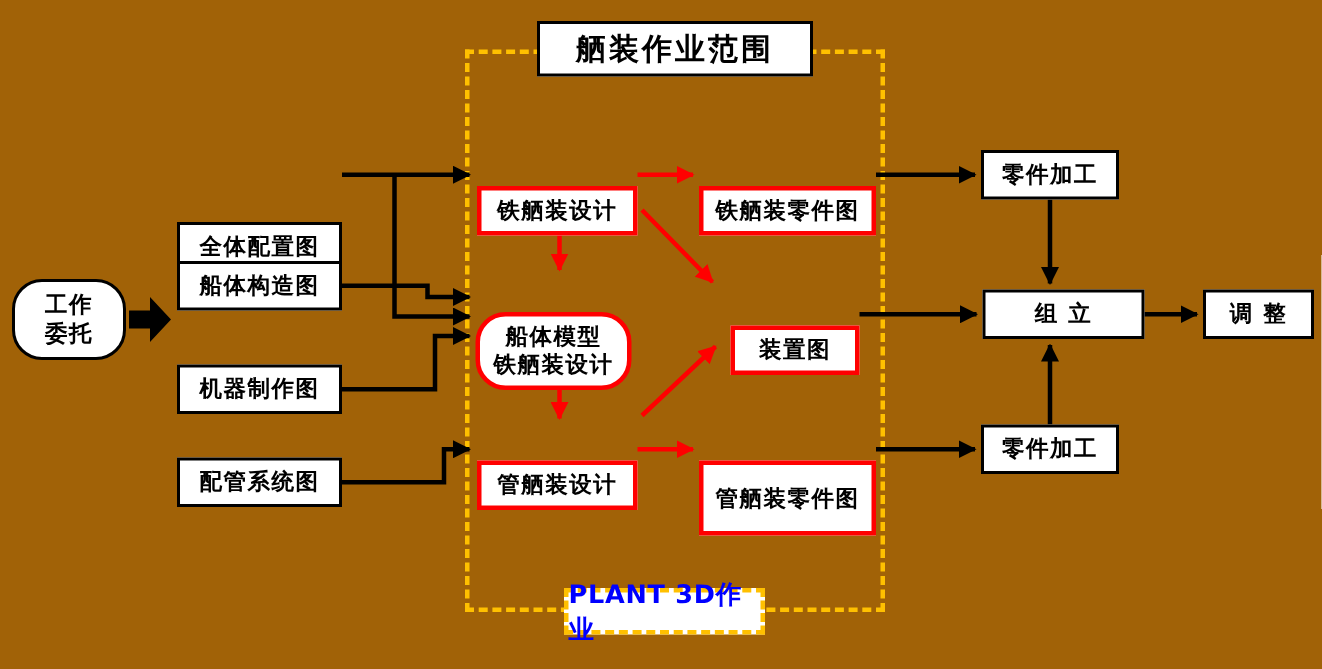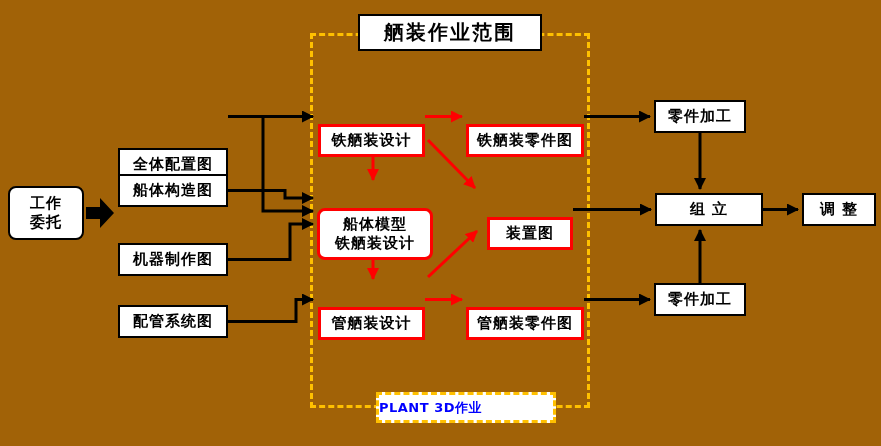--- a/index.html
+++ b/index.html
@@ -6,35 +6,35 @@
   html,body { width:881px; height:446px; background:#ffffff; font-family:"DejaVu Sans", sans-serif; }
   #stage { position:relative; width:881px; height:446px; background:#a16207; overflow:hidden; }
 
   .node {
     position:absolute; background:#ffffff; border:2.5px solid #000;
     display:flex; flex-direction:column; align-items:center; justify-content:center;
     font-weight:bold; font-size:15px; line-height:1.25; color:#000;
     letter-spacing:1px; text-align:center; z-index:3;
   }
   .node.red { border:3px solid #ff0000;margin-top:24px; }
-  .node.rounded { border-radius:8px; }
+  .node.rounded { border-radius:20px; }
 
   #frame {
     position:absolute; left:310px; top:33px; width:280px; height:375px;
     border:3px dashed #FFC000; background:transparent; z-index:1;
   }
   #scope-title {
     left:358px; top:14px; width:184px; height:37px;
     font-size:20px; letter-spacing:2px; z-index:4;
   }
   #footer-label {
-    position:absolute; left:376px; top:392px; width:180px; height:31px;
+    position:absolute; left:376px; top:392px; width:134px; height:31px;
     border:3px dashed #FFC000; background:#ffffff; color:#0000FF;
     display:flex; align-items:center; 
-    font-weight:bold; font-size:13px; letter-spacing:0.5px; z-index:4;
+    font-weight:bold; font-size:17px; letter-spacing:0.5px; z-index:4;
   }
   svg#wires { position:absolute; left:0; top:0; z-index:2; pointer-events:none; }
 </style>
 </head>
 <body>
 
 <div id="stage">
 
   <div id="frame"></div>
 
@@ -96,31 +96,31 @@
   <div class="node" style="left:118px; top:305px; width:110px; height:33px;">
     <span>配管系统图</span>
   </div>
 
   <div class="node red" style="left:318px; top:100px; width:107px; height:33px;">
     <span>铁舾装设计</span>
   </div>
   <div class="node red" style="left:466px; top:100px; width:118px; height:33px;">
     <span>铁舾装零件图</span>
   </div>
-  <div class="node red rounded" style="left:317px; top:184px; width:116px; height:52px;">
+  <div class="node red rounded" style="left:317px; top:184px; width:104px; height:52px;">
     <span>船体模型</span>
     <span>铁舾装设计</span>
   </div>
   <div class="node red" style="left:487px; top:193px; width:86px; height:33px;">
     <span>装置图</span>
   </div>
   <div class="node red" style="left:318px; top:283px; width:107px; height:33px;">
     <span>管舾装设计</span>
   </div>
-  <div class="node red" style="left:466px; top:283px; width:118px; height:33px;">
+  <div class="node red" style="left:466px; top:283px; width:118px; height:50px;">
     <span>管舾装零件图</span>
   </div>
 
   <div class="node" style="left:654px; top:100px; width:92px; height:33px;">
     <span>零件加工</span>
   </div>
   <div class="node" style="left:655px; top:193px; width:108px; height:33px;">
     <span>组 立</span>
   </div>
   <div class="node" style="left:654px; top:283px; width:92px; height:33px;">

